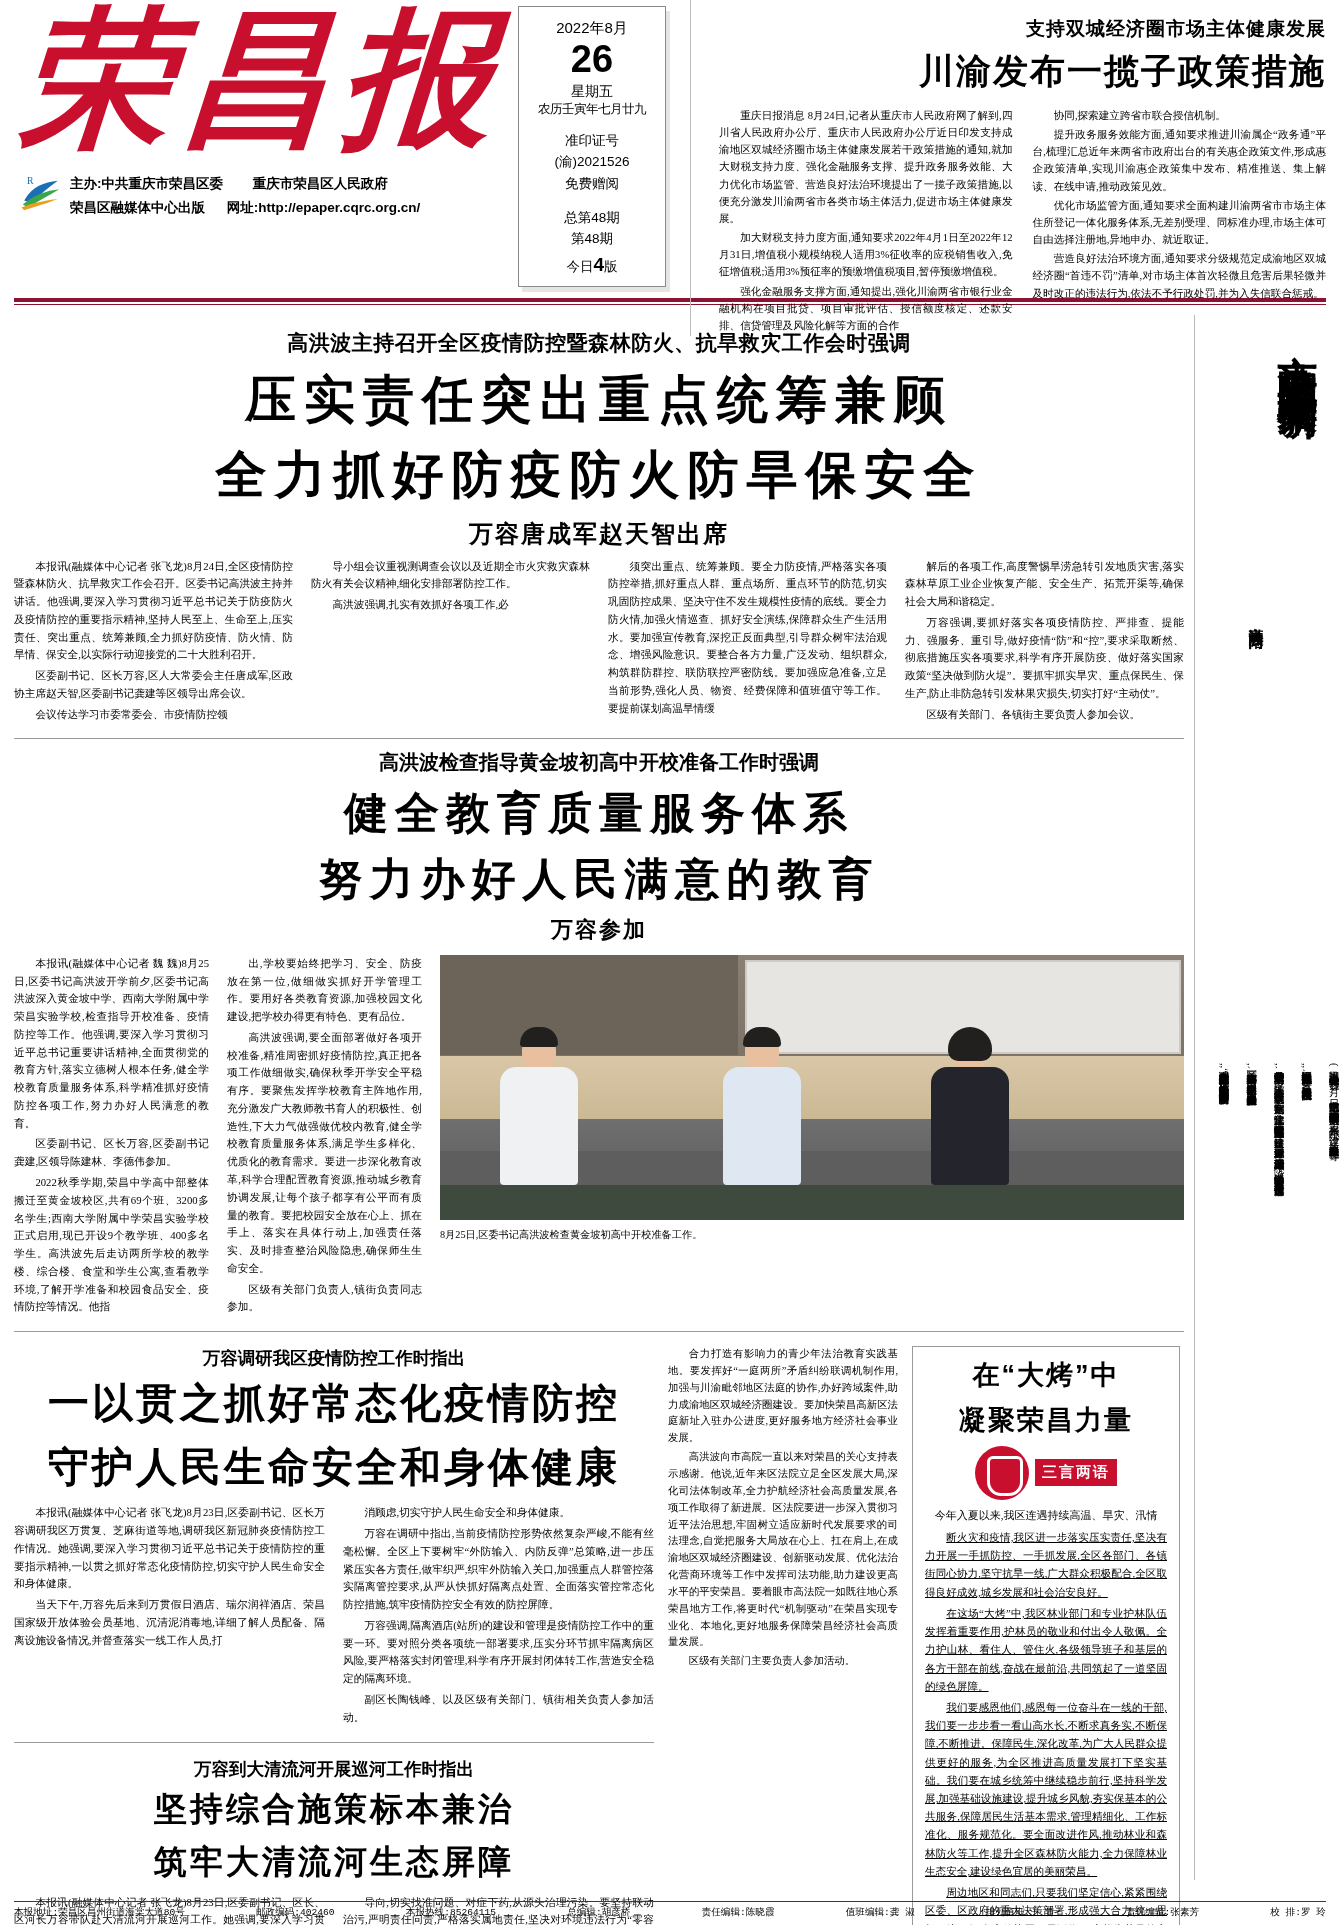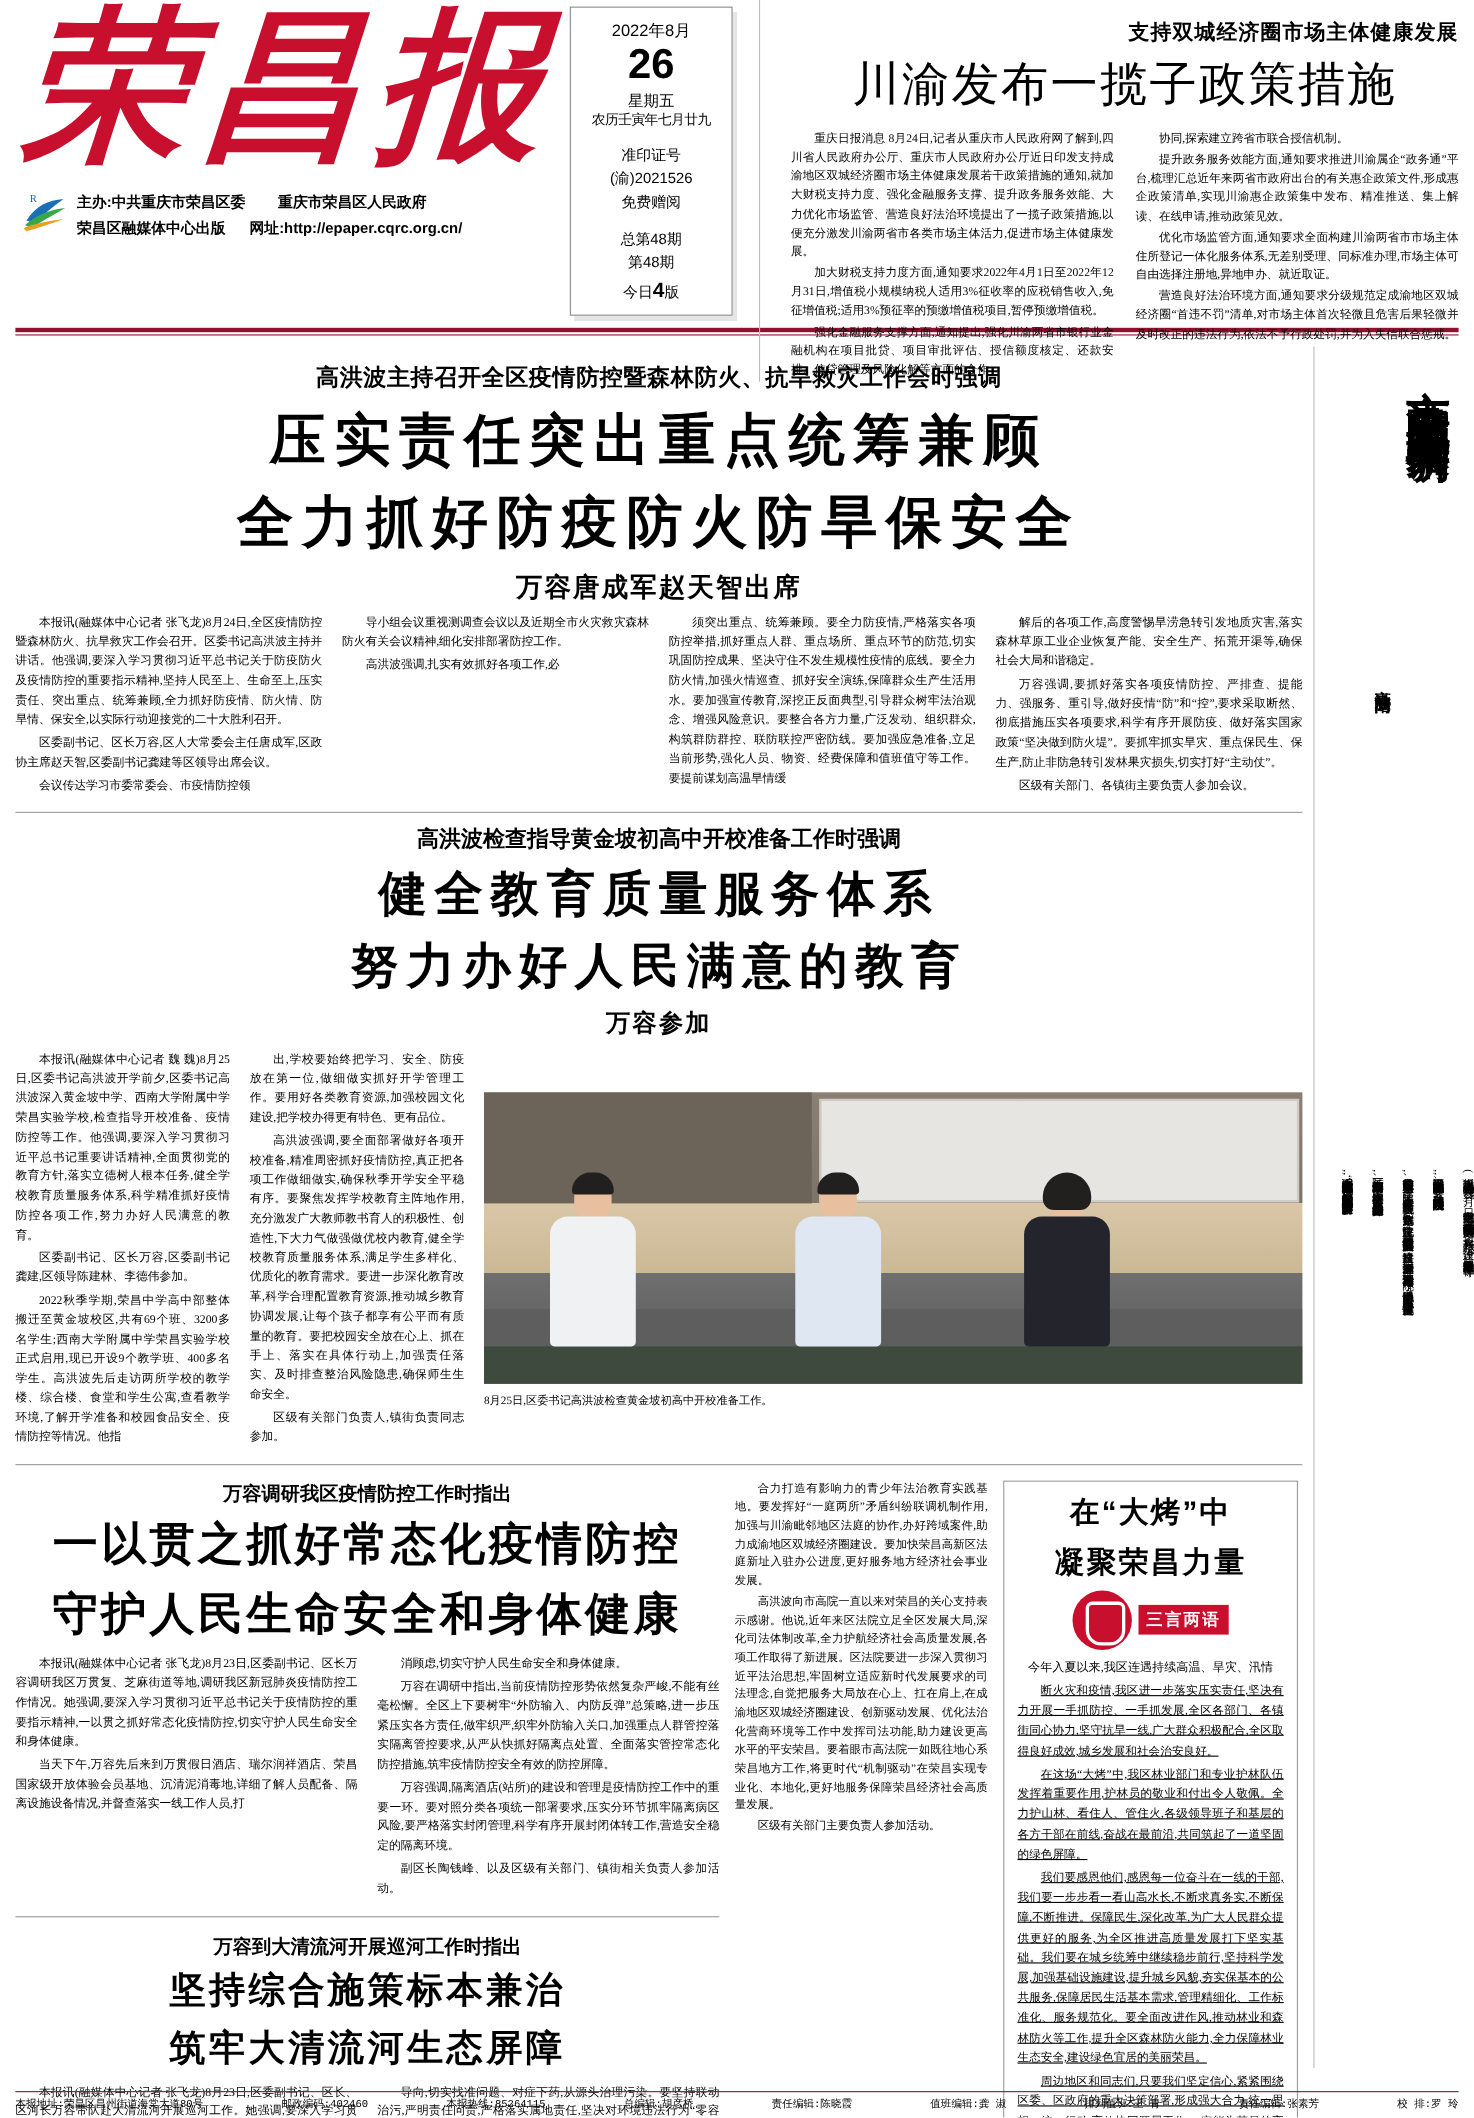--- a/index.html
+++ b/index.html
@@ -43,21 +43,21 @@
   .db-week{font-size:14px;}
   .db-lunar{font-size:12.5px;letter-spacing:-.5px;}
   .db-gap{height:12px;}
   .db-line{font-size:13.5px;line-height:1.6;}
   .db-gap2{height:12px;}
   .db-today{font-size:13.5px;margin-top:4px;}
   .db-today b{font-size:19px;}
 
   .mast-right{flex:1;padding-left:28px;padding-top:16px;border-left:1px solid #bdbdbd;margin-left:24px;}
   .tr-kicker{text-align:right;font-size:19px;font-weight:bold;letter-spacing:1px;}
-  .tr-head{text-align:center;font-size:43px;font-weight:normal;letter-spacing:2px;margin:6px 0 12px;
+  .tr-head{text-align:right;font-size:35px;font-weight:bold;letter-spacing:2px;margin:6px 0 12px;
     font-family:"Liberation Sans",sans-serif;}
   .tr-cols{display:flex;gap:20px;font-size:10.6px;line-height:1.62;text-align:justify;}
   .tr-cols>div{flex:1;}
   .tr-cols p{margin:0 0 2px;text-indent:2em;}
 
   
   .rule-thick{height:4px;background:#8c1230;margin:6px 0 0;}
   .rule-thin{height:1px;background:#8c1230;margin:2px 0 0;}
 
   
@@ -98,21 +98,21 @@
   .cols4 p{margin:0 0 3px;text-indent:2em;}
 
   .sep{height:1px;background:#9a9a9a;margin:12px 0 10px;}
 
   
   .s2-kicker{text-align:center;font-size:20px;font-weight:bold;}
   .s2-h1{text-align:center;font-size:44px;font-weight:bold;letter-spacing:7px;
     font-family:"Liberation Sans",sans-serif;line-height:1.3;margin:8px 0 0;}
   .s2-sub{text-align:center;font-size:22px;font-weight:bold;letter-spacing:2px;margin:8px 0 10px;}
 
-  .s2-body{display:flex;gap:18px;align-items:center;}
+  .s2-body{display:flex;gap:18px;}
   .s2-c{width:195px;font-size:10.7px;line-height:1.66;text-align:justify;}
   .s2-c p{margin:0 0 3px;text-indent:2em;}
   .s2-photo{flex:1;}
   .photo{
     width:100%;height:265px;position:relative;overflow:hidden;
     background:linear-gradient(180deg,#8a8073 0%,#7d7468 38%,#d9c7a8 38%,#cbb894 62%,#6f6f6f 62%,#565656 100%);
   }
   .ph-board{position:absolute;left:0;top:0;width:40%;height:38%;background:#6d6459;}
   .ph-screen{position:absolute;left:41%;top:2%;width:58%;height:34%;background:#e7e5e1;border:2px solid #cfcbc4;}
   .ph-desk{position:absolute;left:0;bottom:0;width:100%;height:26%;background:#5e5e5e;}

